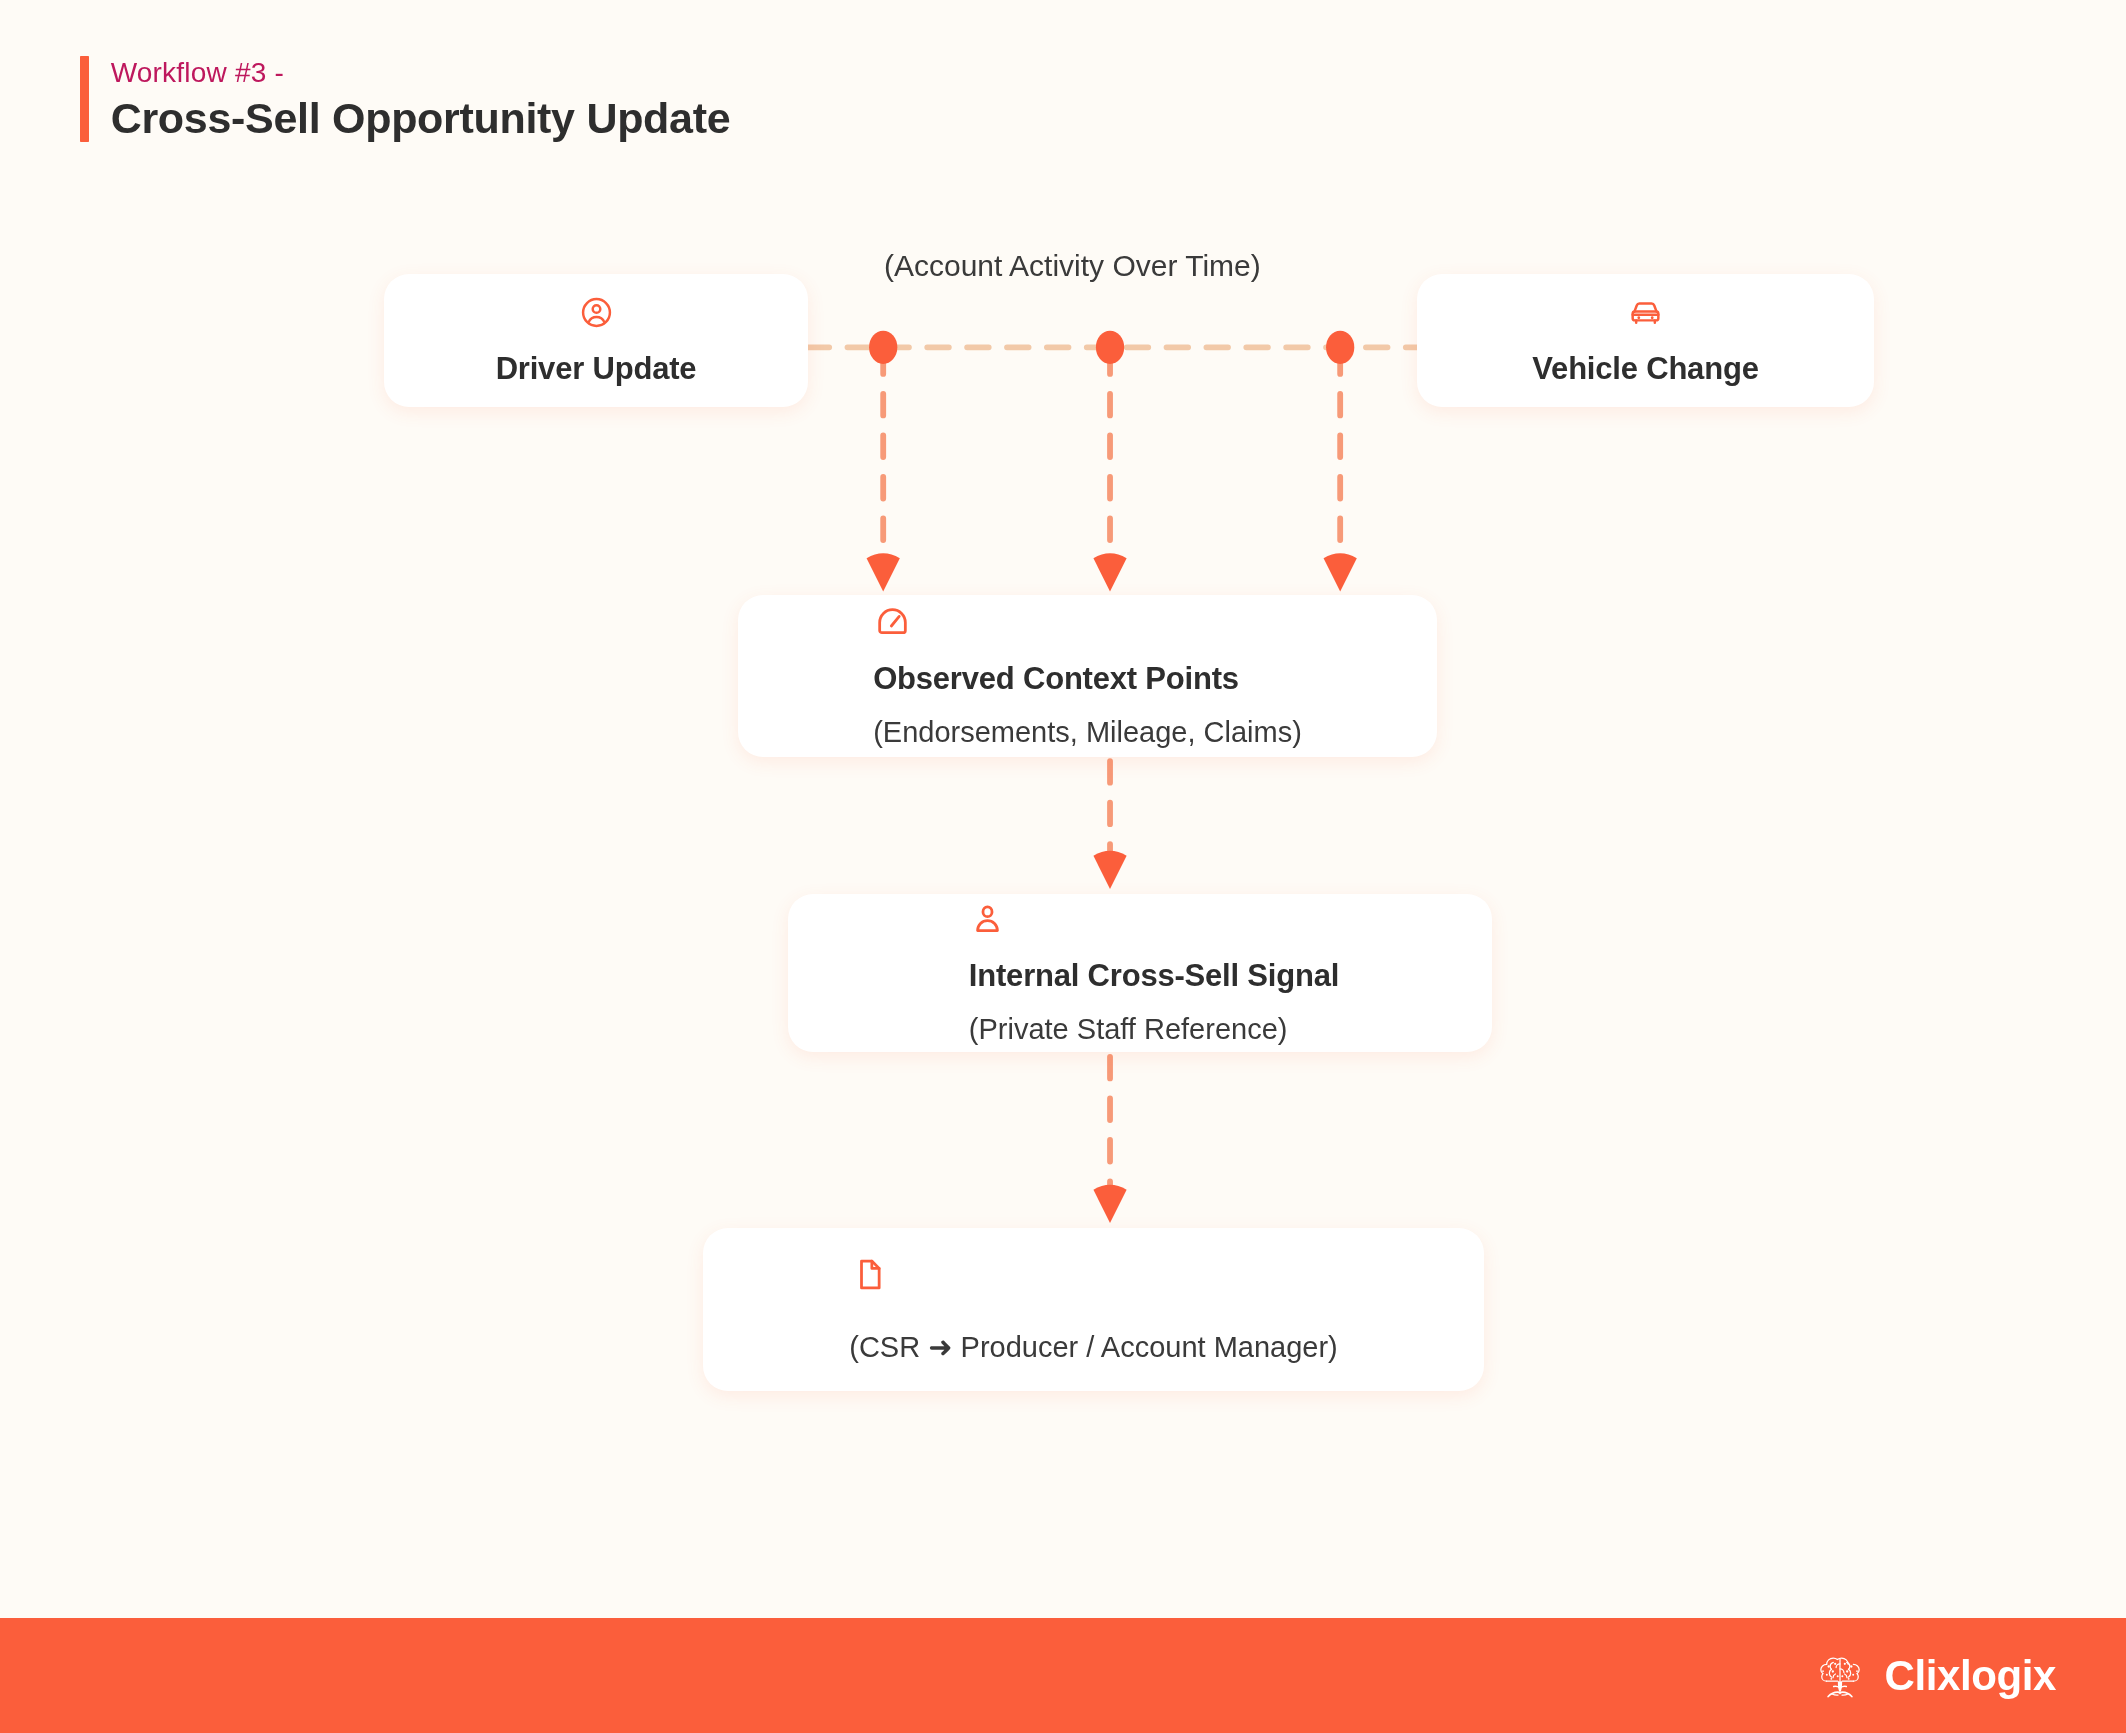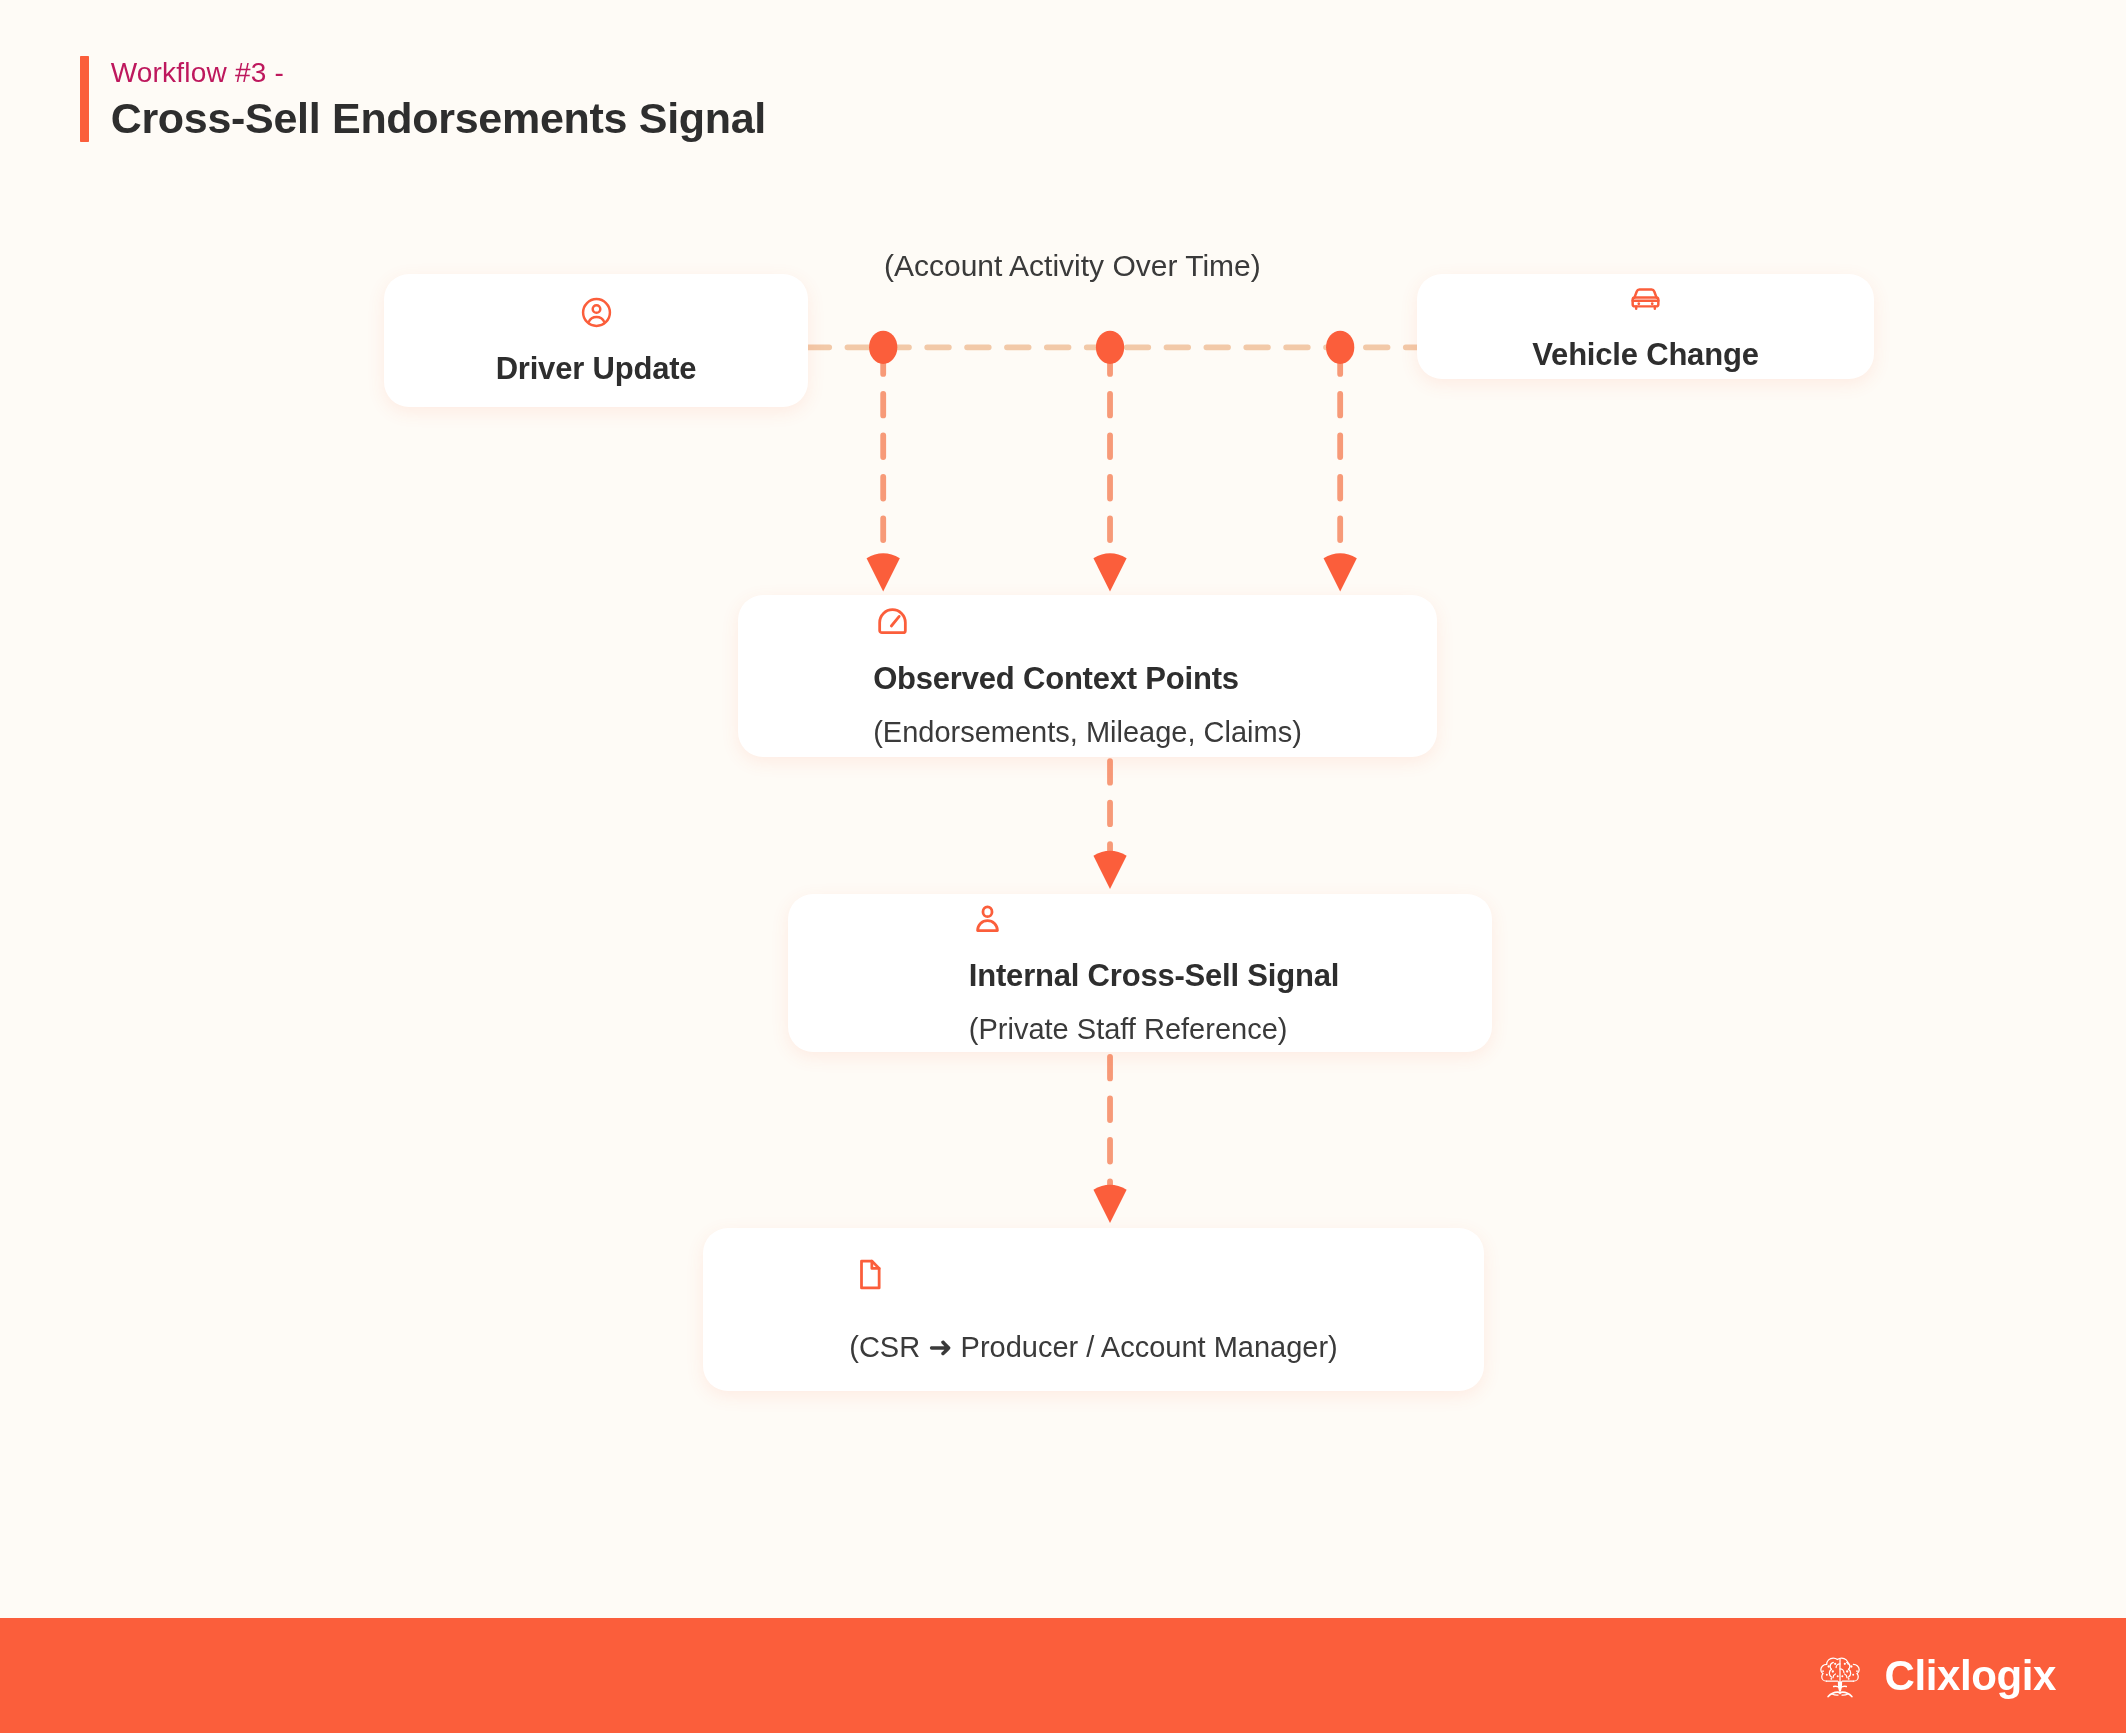--- a/index.html
+++ b/index.html
@@ -111,21 +111,21 @@
     font-weight:400;
     line-height:1.30;
     margin-top:17px;
     white-space:nowrap;
   }
   .single-line .node-inner { align-items:center; }
   .single-line .node-icon { margin-top:0; }
 
   
   #node-driver-update   { left:384px;  top:274px;  width:424px;  height:133px; }
-  #node-vehicle-change  { left:1417px; top:274px;  width:457px;  height:105px; }
+  #node-vehicle-change  { left:1417px; top:274px;  width:457px;  height:133px; }
   #node-observed        { left:738px;  top:595px;  width:699px;  height:162px; }
   #node-internal        { left:788px;  top:894px; width:704px;  height:158px;padding-left:28px; }
   #node-shared          { left:703px;  top:1228px; width:781px;  height:163px; }
 
   .timeline-caption {
     position:absolute;
     left:884px;
     top:249px;
     font-size:30px;
     color:#3A3A3A;
@@ -157,21 +157,21 @@
 </style>
 </head>
 <body>
 
 <div id="canvas">
 
   <div class="header">
     <div class="header-accent"></div>
     <div class="header-text">
       <div class="eyebrow">Workflow #3 -</div>
-      <div class="maintitle">Cross-Sell Endorsements Signal</div>
+      <div class="maintitle">Cross-Sell Opportunity Update</div>
     </div>
   </div>
 
   <svg id="diagram" viewBox="0 0 2560 2087" width="2127" height="1734">
 
     <line x1="972" y1="418" x2="1706" y2="418" stroke="#F2C9A8" stroke-width="7" stroke-dasharray="26 22" stroke-linecap="round"></line>
 
     <line x1="1063" y1="424" x2="1063" y2="688" stroke="#F79A78" stroke-width="7" stroke-dasharray="26 24" stroke-linecap="round"></line>
     <line x1="1336" y1="424" x2="1336" y2="688" stroke="#F79A78" stroke-width="7" stroke-dasharray="26 24" stroke-linecap="round"></line>
     <line x1="1613" y1="424" x2="1613" y2="688" stroke="#F79A78" stroke-width="7" stroke-dasharray="26 24" stroke-linecap="round"></line>

